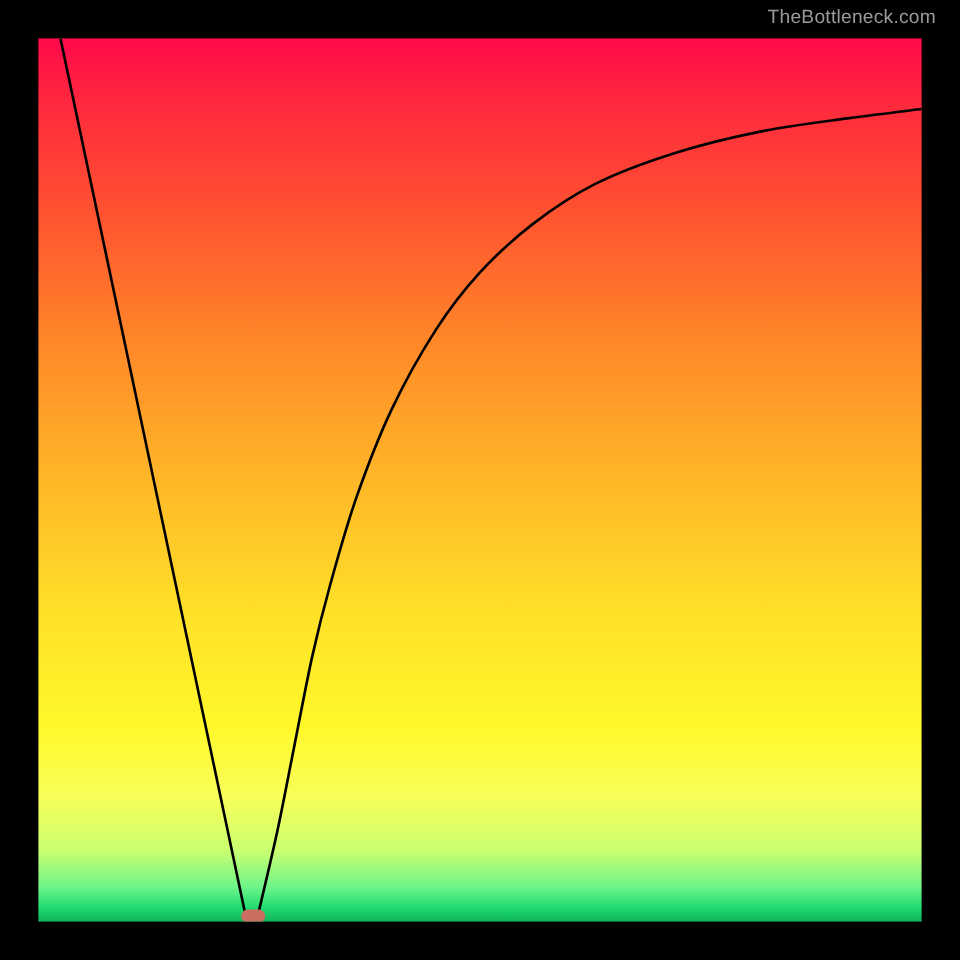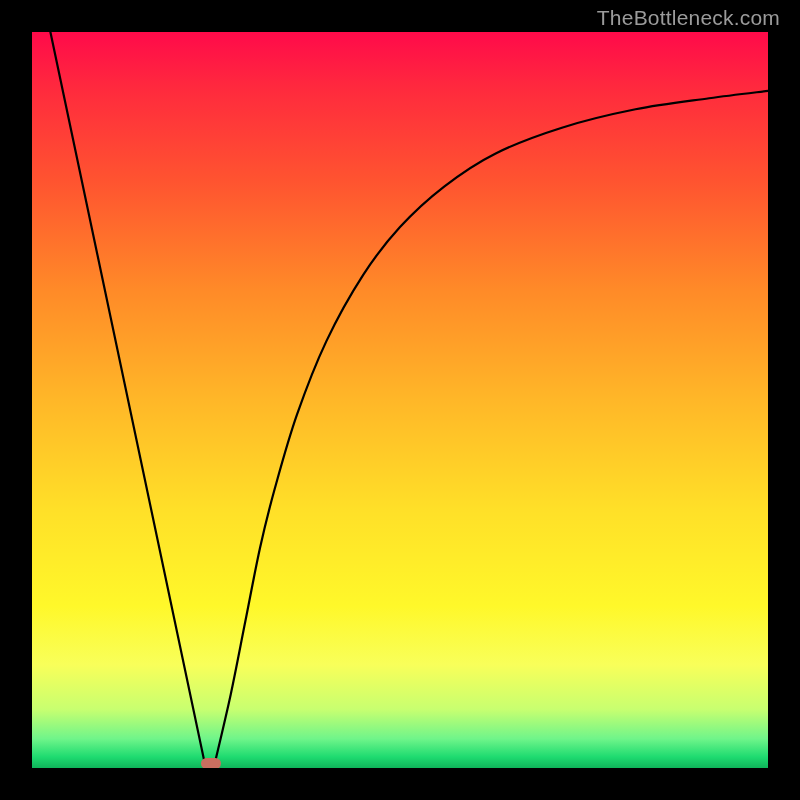--- a/index.html
+++ b/index.html
@@ -40,21 +40,21 @@
       #70f58a 96%,
       #1edb70 98.5%,
       #0fb45a 100%
     );
   }
   .watermark {
     position: absolute;
     top: 6px;
     right: 20px;
     color: #9b9b9b;
-    font-size: 21px;
+    font-size: 16px;
     letter-spacing: 0.2px;
     font-weight: 400;
   }
   .marker {
     position: absolute;
     background: #ca6f60;
     border-radius: 8px;
   }
   svg.curve {
     position: absolute;

